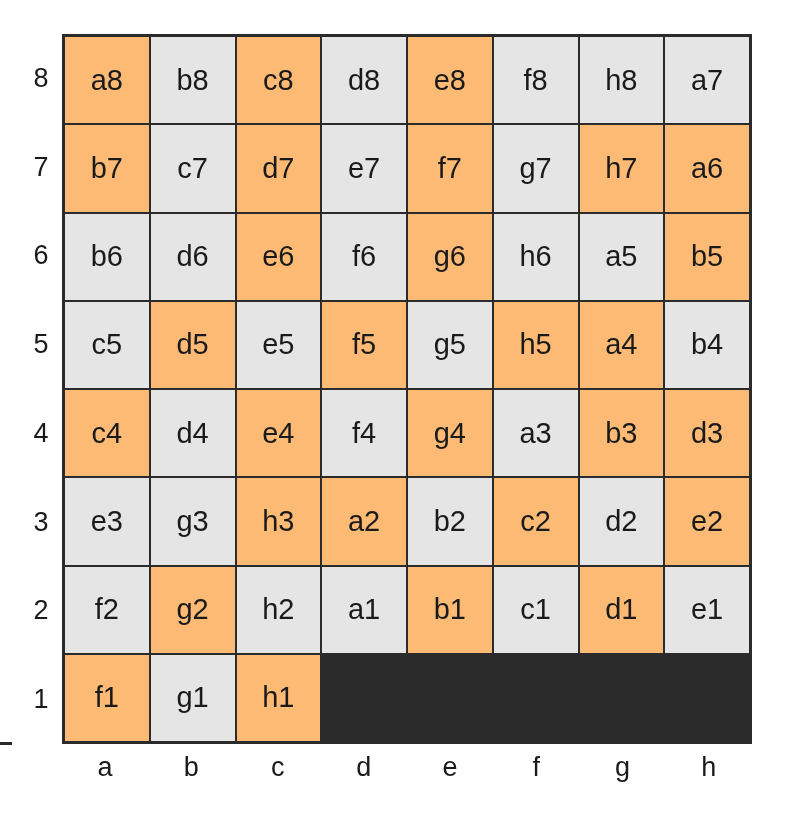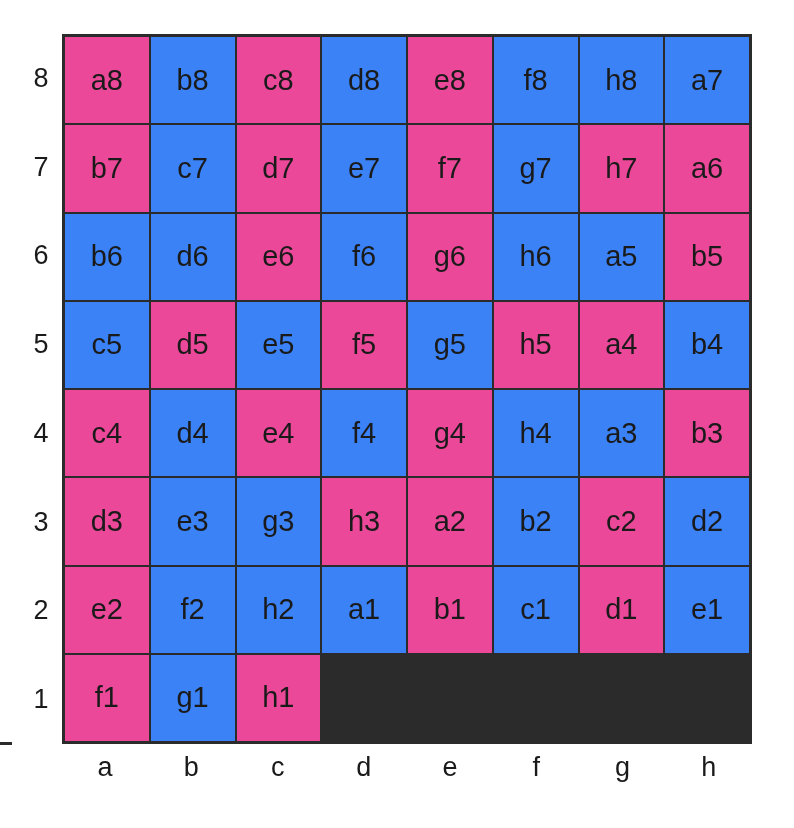--- a/index.html
+++ b/index.html
@@ -74,22 +74,22 @@
   }
 
   .square {
     display: flex;
     align-items: center;
     justify-content: center;
     font-size: 29px;
     color: #1a1a1a;
     box-sizing: border-box;
   }
-  .square.light { background: #ec4899; }
-  .square.dark  { background: #3b82f6; }
+  .square.light { background: #fdba74; }
+  .square.dark  { background: #e5e5e5; }
 
   .file-labels {
     grid-column: 2;
     grid-row: 2;
     display: grid;
     grid-template-columns: repeat(8, 1fr);
   }
   .file-label {
     display: flex;
     align-items: flex-start;
@@ -160,35 +160,35 @@
       <div class="square dark">g5</div>
       <div class="square light">h5</div>
 
       <div class="square light">a4</div>
       <div class="square dark">b4</div>
       <div class="square light">c4</div>
       <div class="square dark">d4</div>
       <div class="square light">e4</div>
       <div class="square dark">f4</div>
       <div class="square light">g4</div>
-      <div class="square dark">h4</div>
 
       <div class="square dark">a3</div>
       <div class="square light">b3</div>
       <div class="square light">d3</div>
       <div class="square dark">e3</div>
       <div class="square dark">g3</div>
       <div class="square light">h3</div>
 
       <div class="square light">a2</div>
       <div class="square dark">b2</div>
       <div class="square light">c2</div>
       <div class="square dark">d2</div>
       <div class="square light">e2</div>
       <div class="square dark">f2</div>
+      <div class="square light">g2</div>
       <div class="square dark">h2</div>
 
       <div class="square dark">a1</div>
       <div class="square light">b1</div>
       <div class="square dark">c1</div>
       <div class="square light">d1</div>
       <div class="square dark">e1</div>
       <div class="square light">f1</div>
       <div class="square dark">g1</div>
       <div class="square light">h1</div>

